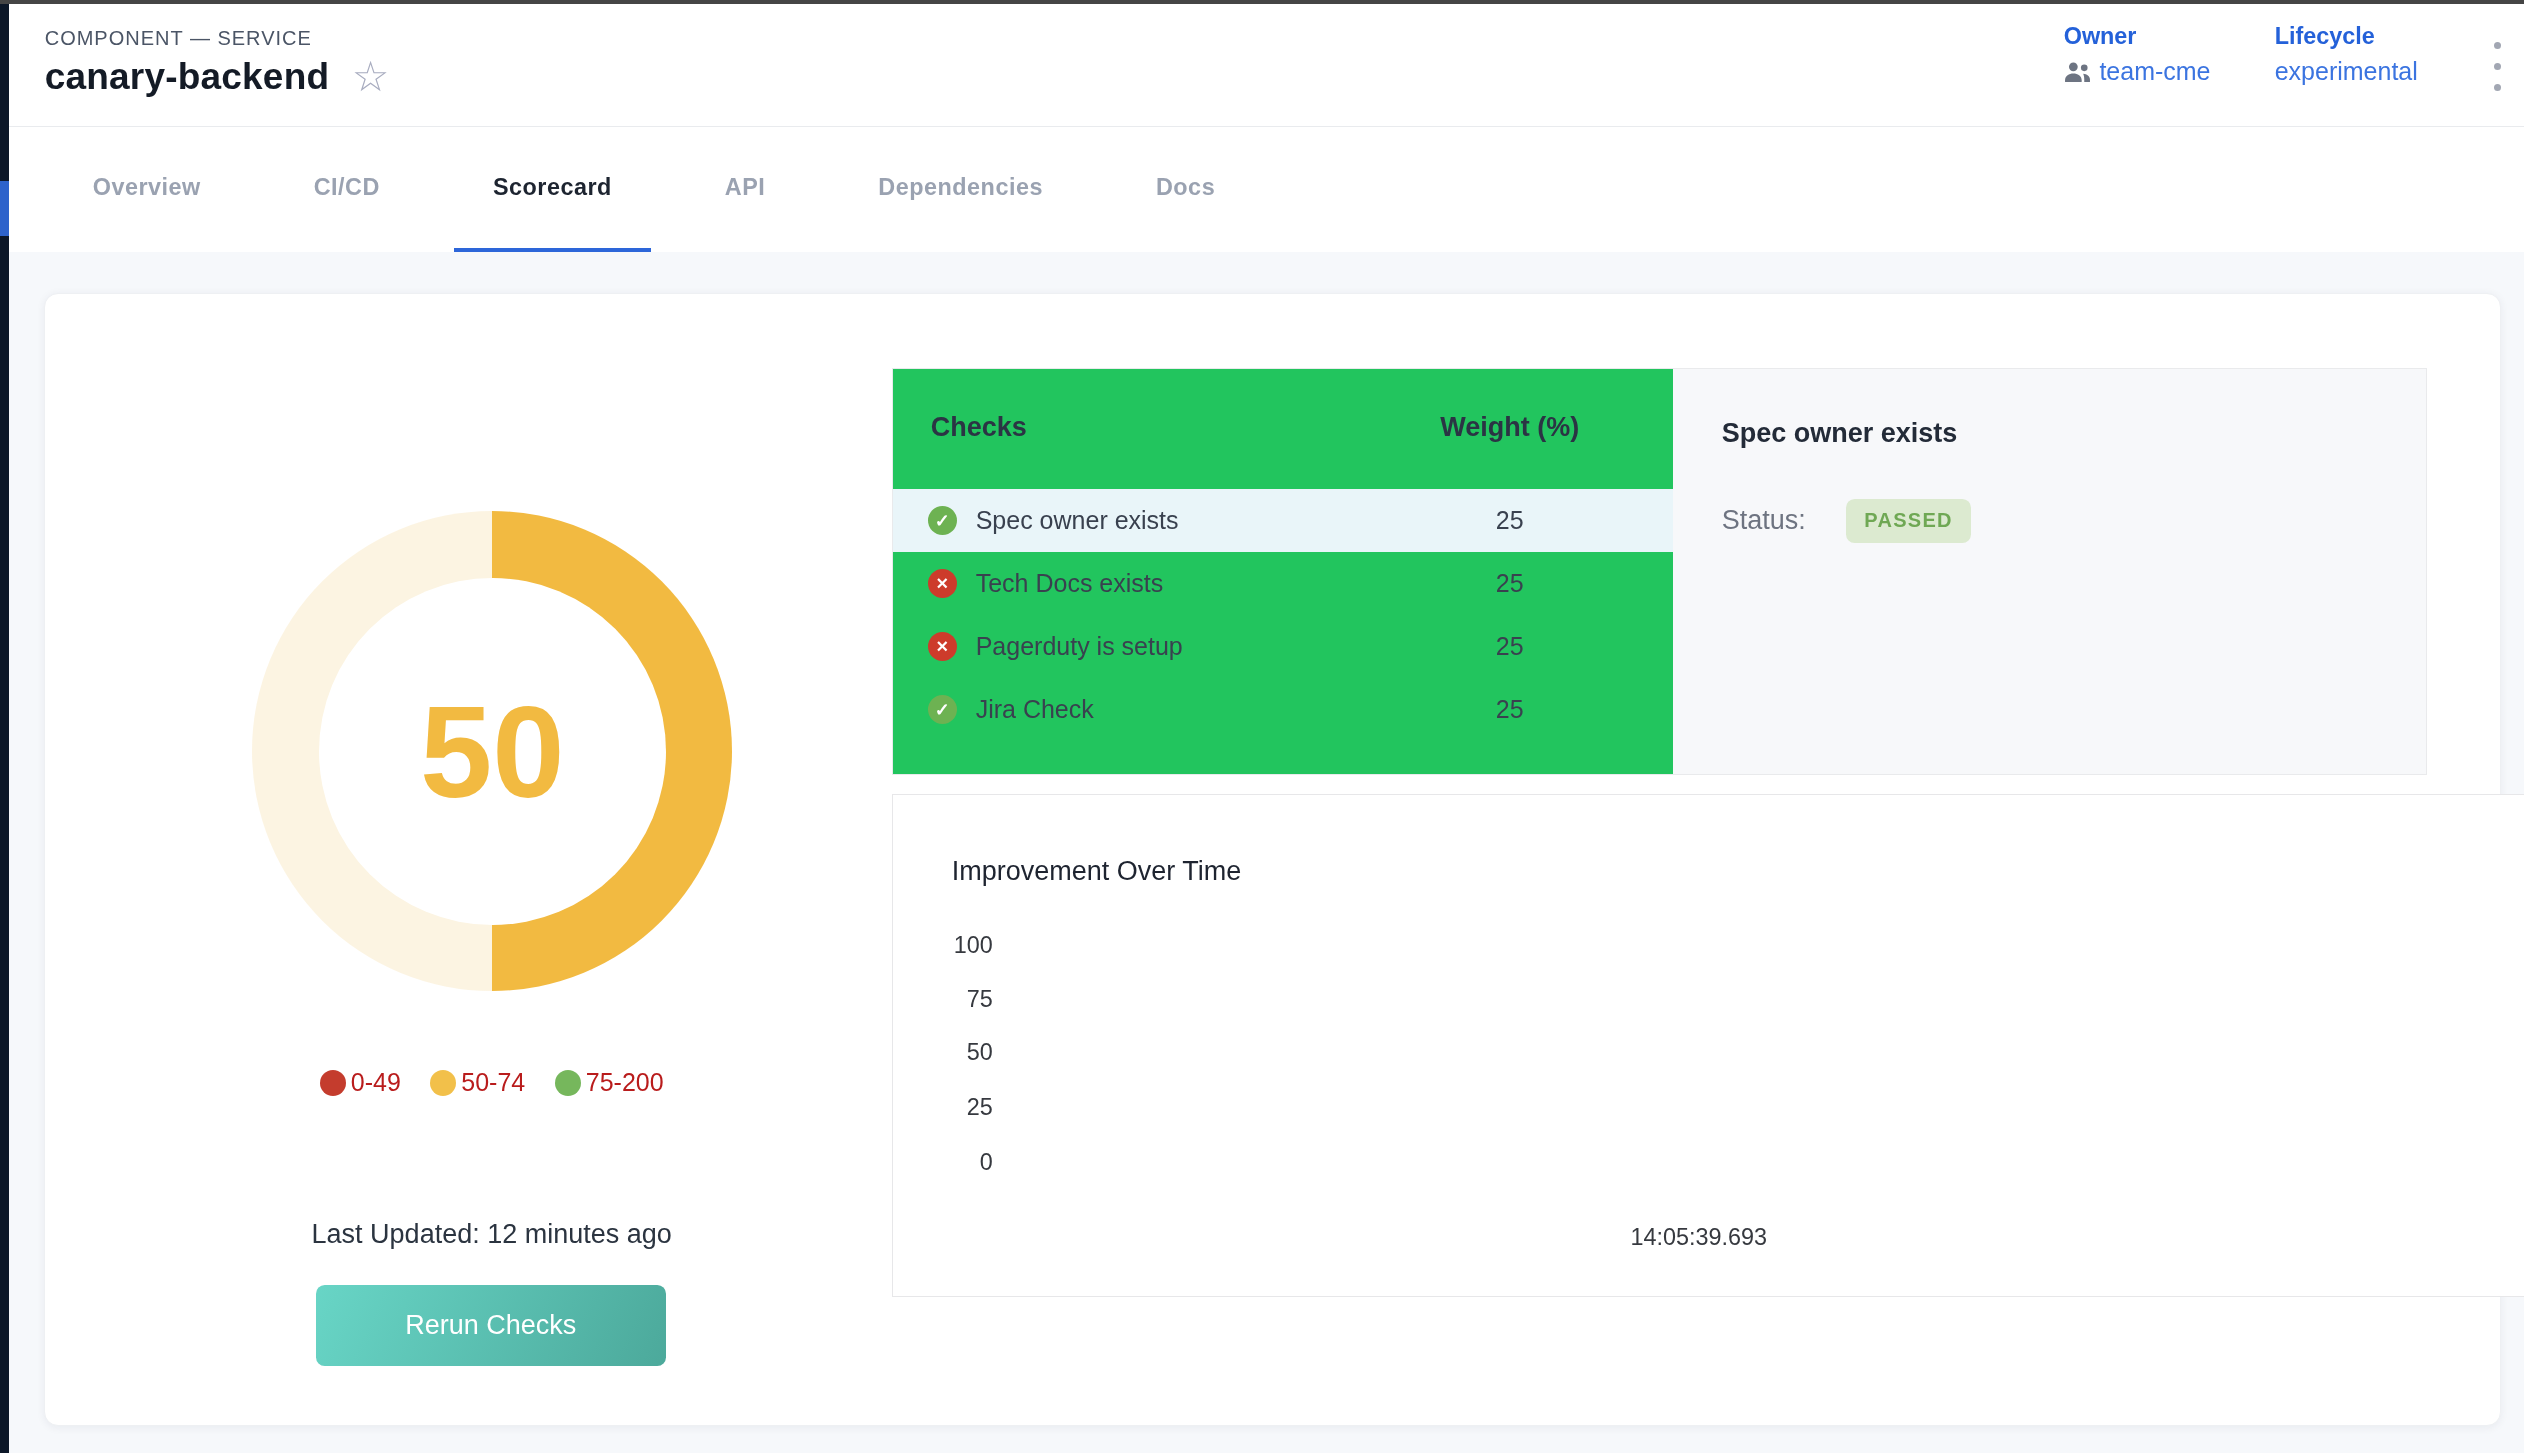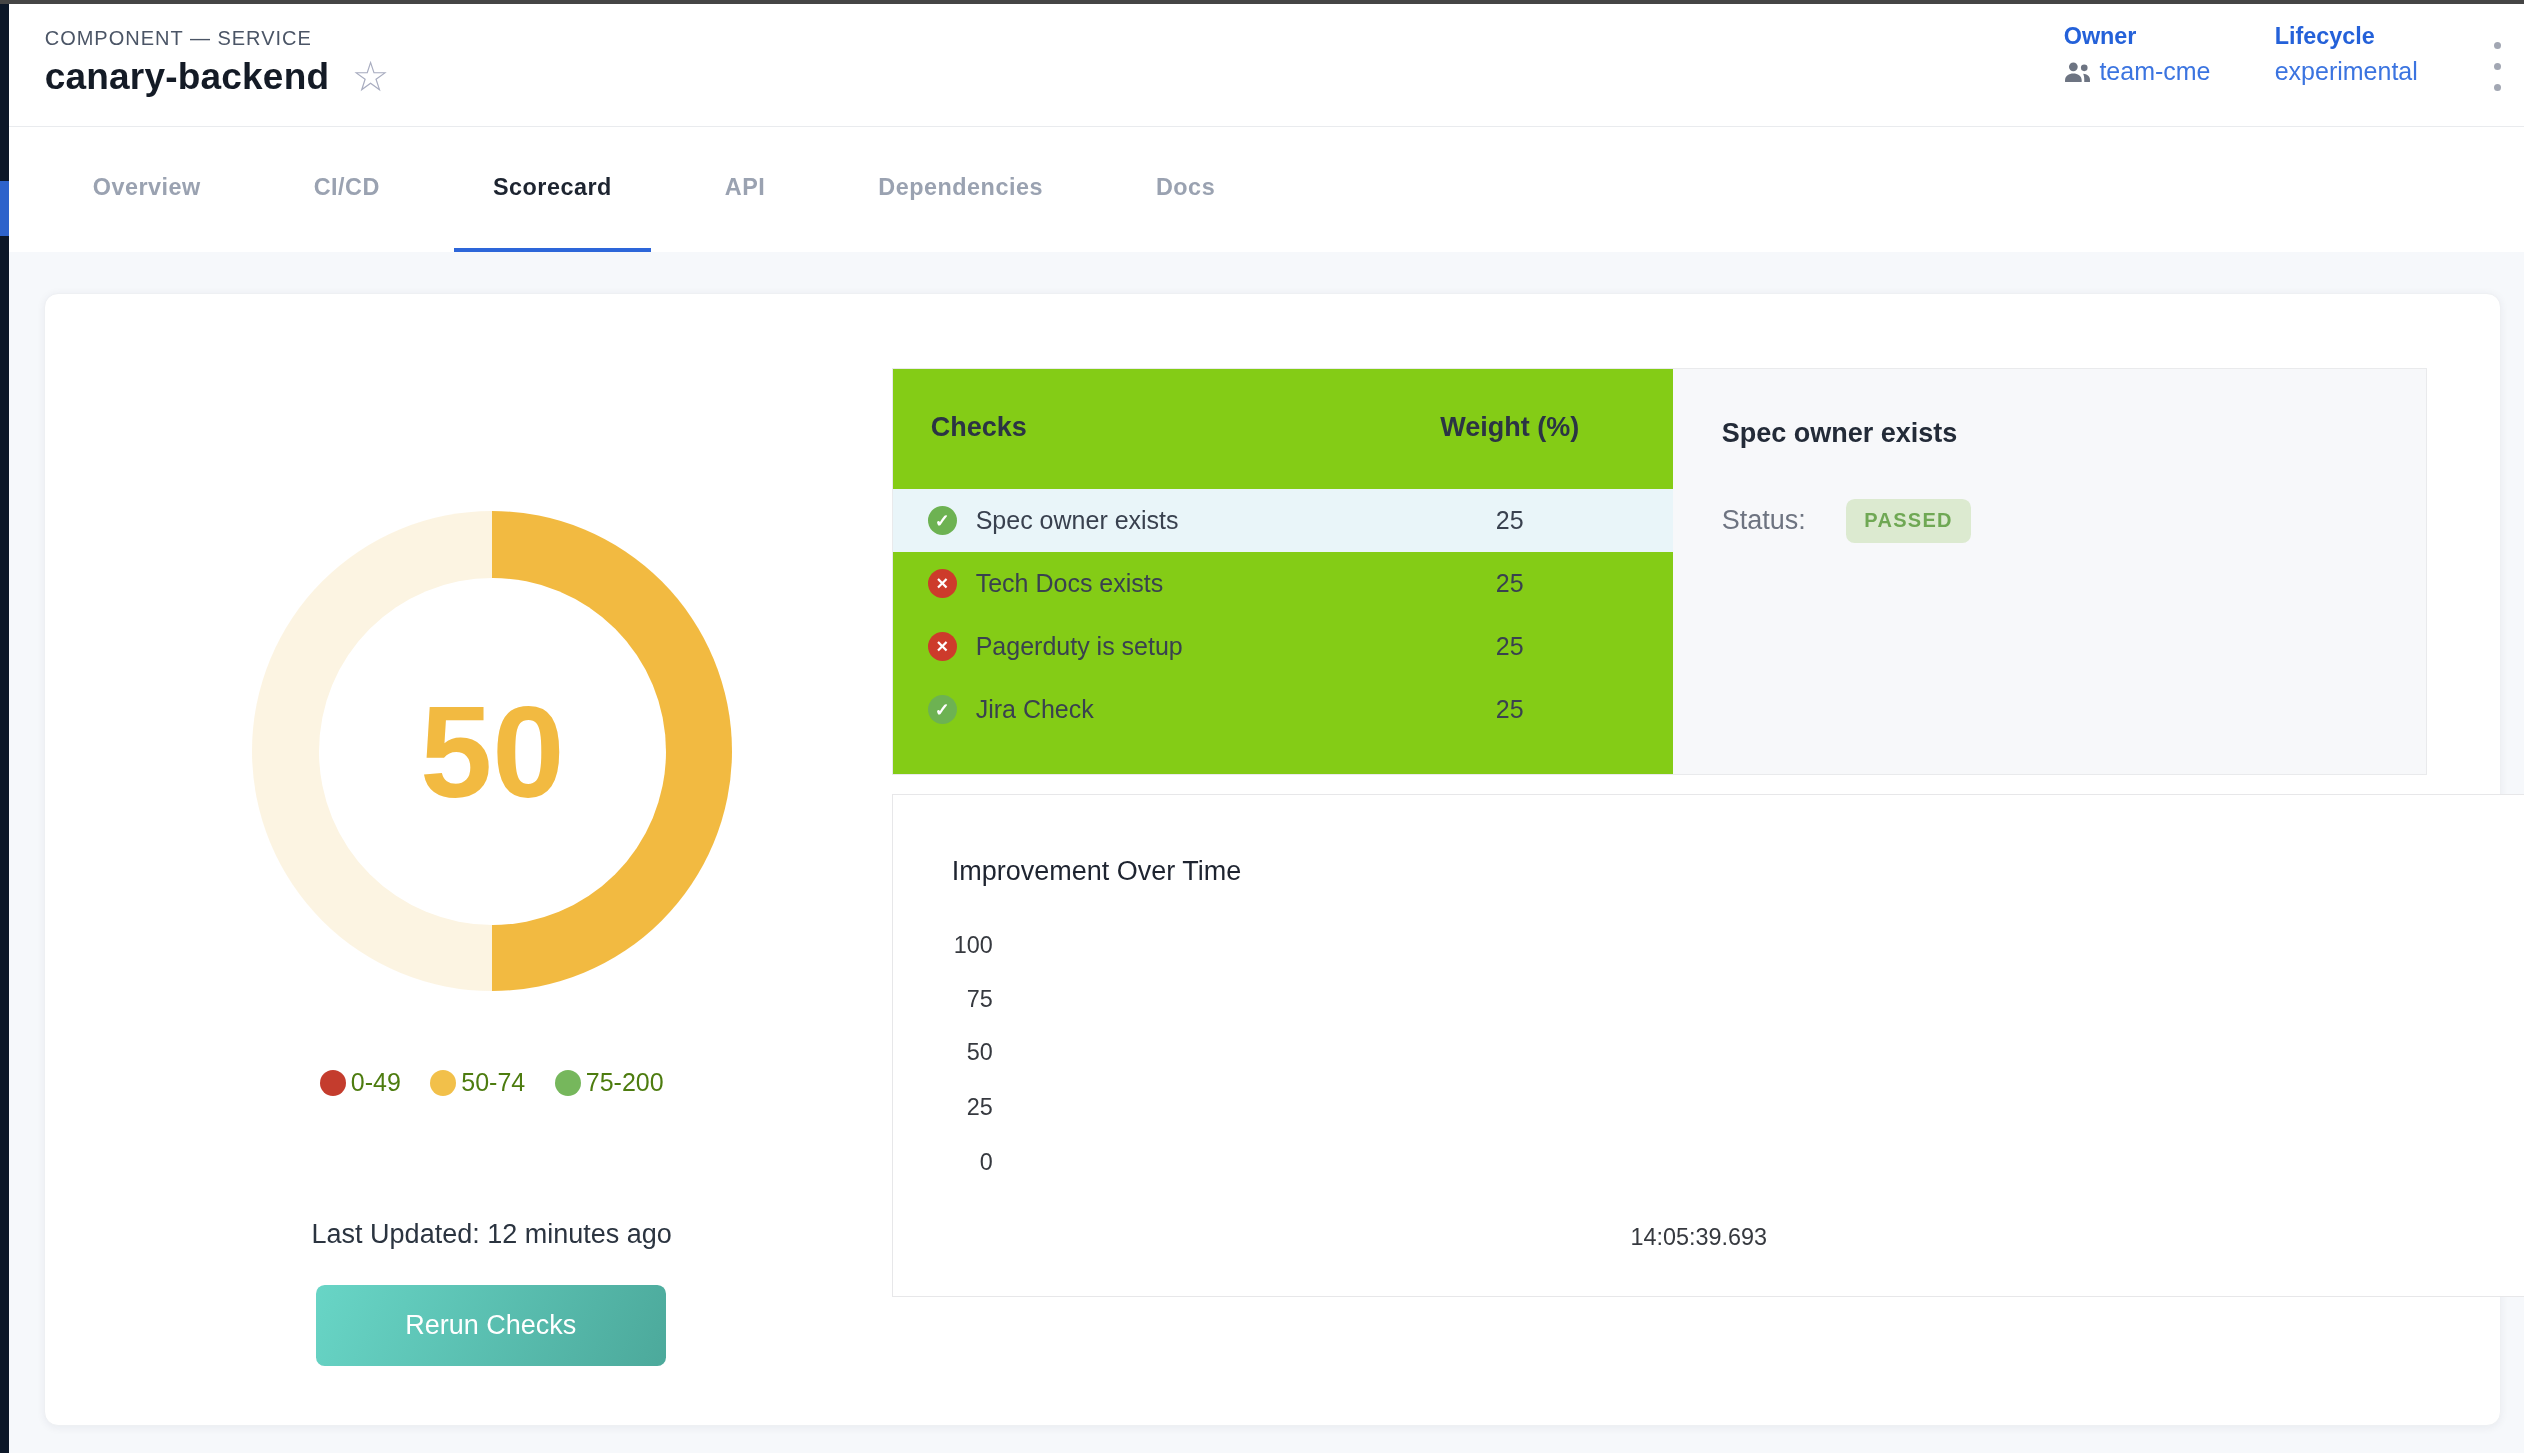--- a/index.html
+++ b/index.html
@@ -43,32 +43,32 @@
   
   .left-col { position:absolute; left:0; top:0; width:894px; height:100%; }
   .readiness-title { margin-top:75px; text-align:center; font-size:45px; font-weight:600;
     color:#60687a; letter-spacing:0.3px; }
   .gauge { position:absolute; left:207px; top:217px; width:480px; height:480px; border-radius:50%; }
   .gauge-hole { position:absolute; left:67px; top:67px; width:347px; height:347px;
     border-radius:50%; background:#fff; display:flex; align-items:center; justify-content:center; }
   .gauge-score { font-size:130px; font-weight:700; color:#f2ba41; }
   .legend { position:absolute; left:0; top:774px; width:894px; display:flex;
     justify-content:center; gap:29.5px; }
-  .legend-item { display:flex; align-items:center; gap:5px; font-size:25px; color:#4d7c0f;justify-content:space-between; }
+  .legend-item { display:flex; align-items:center; gap:5px; font-size:25px; color:#b91c1c;justify-content:space-between; }
   .legend-dot { width:26px; height:26px; border-radius:50%; }
   .last-updated { position:absolute; left:0; top:925px; width:894px; text-align:center;
     font-size:27px; color:#2b3440; }
   .rerun-btn { position:absolute; left:271px; top:991px; width:350px; height:81px;
     border:none; border-radius:8.7px; cursor:pointer;
     background:linear-gradient(115deg,#68d5c6 0%,#4ca99b 100%);
     color:#fff; font-size:27px; font-family:"Liberation Sans",sans-serif; }
 
   
   .panel-top { position:absolute; left:847px; top:74px; width:1535px; height:407px;
-    border:1.7px solid #e9eaec; background:#84cc16; display:flex; }
+    border:1.7px solid #e9eaec; background:#22c55e; display:flex; }
   .checks { width:780px; padding-top:43px; }
   .checks-head { display:flex; align-items:center; padding-left:38px; height:31px; }
   .checks-head .col-label { flex:1; font-size:27px; font-weight:700; color:#2b3444; }
   .col-weight { width:208px; text-align:center; margin-right:59px; }
   .checks-head .col-weight { font-size:27px; font-weight:700; color:#2b3444; }
   .check-rows { margin-top:46px; }
   .check-row { height:63px; display:flex; align-items:center; padding-left:35px; cursor:pointer; }
   .check-row.selected { background:#e9f5f9; }
   .row-main { flex:1; display:flex; align-items:center; gap:19px; }
   .status-icon { width:29px; height:29px; border-radius:50%; position:relative; flex:0 0 29px; }

